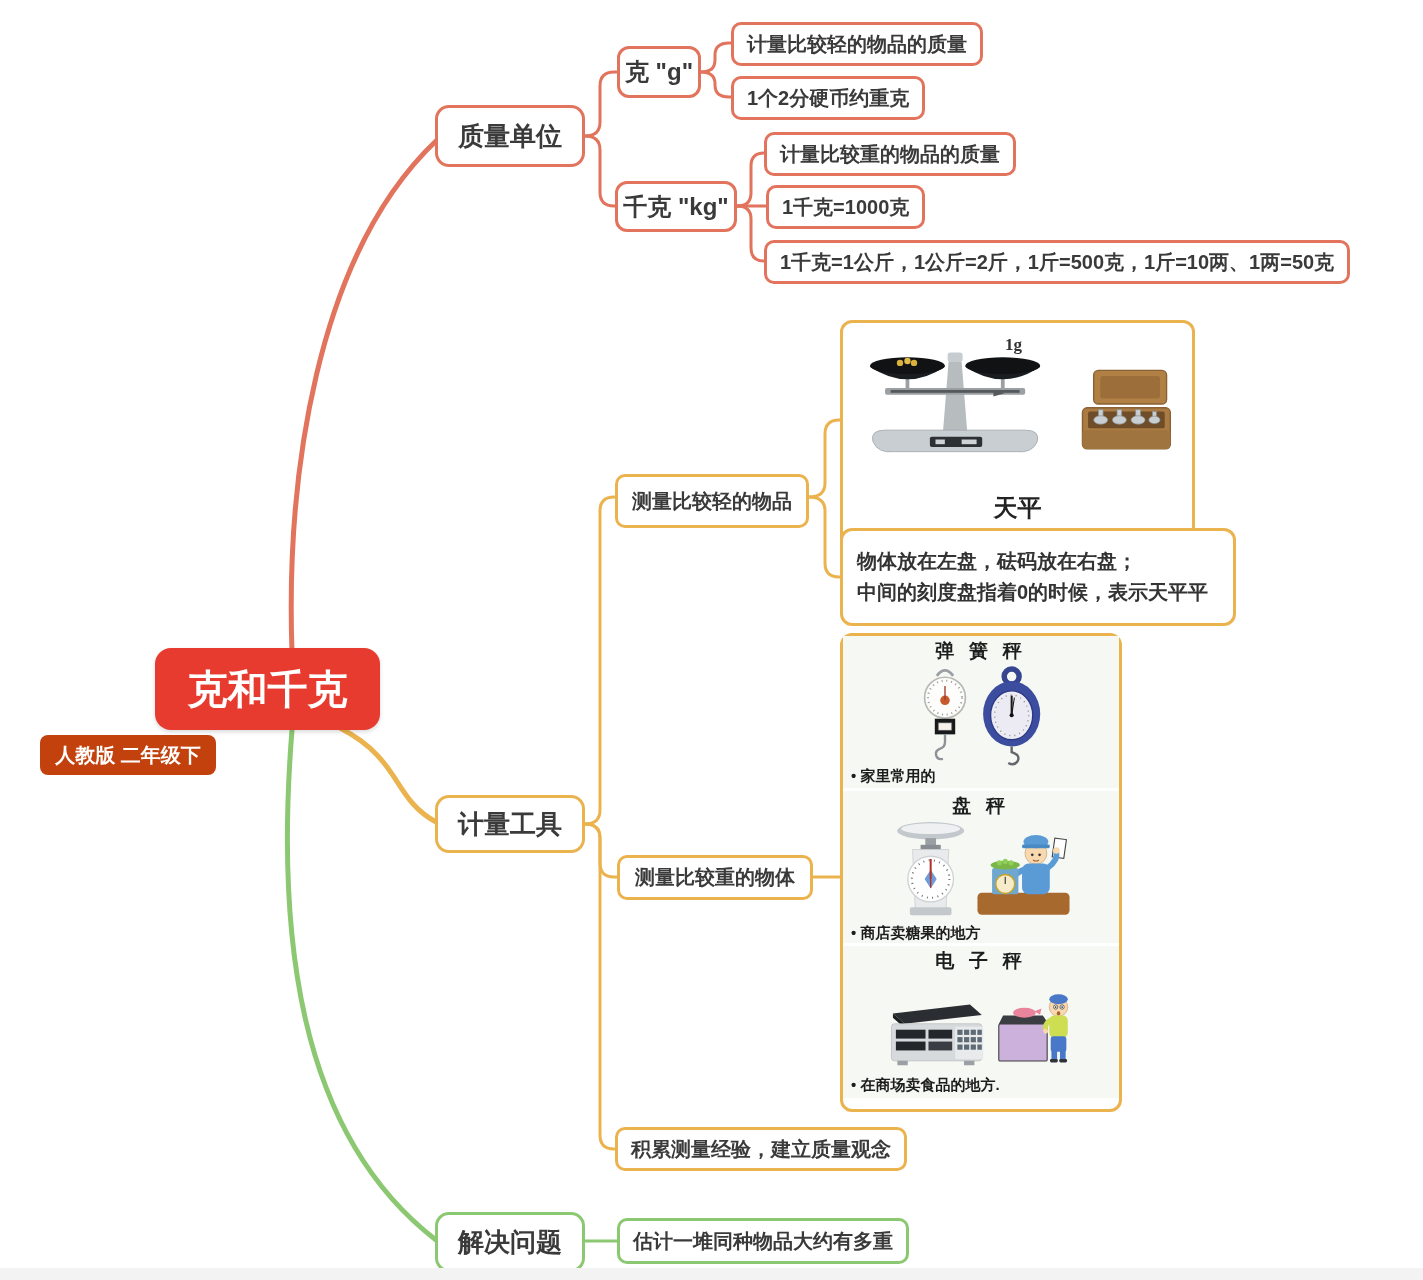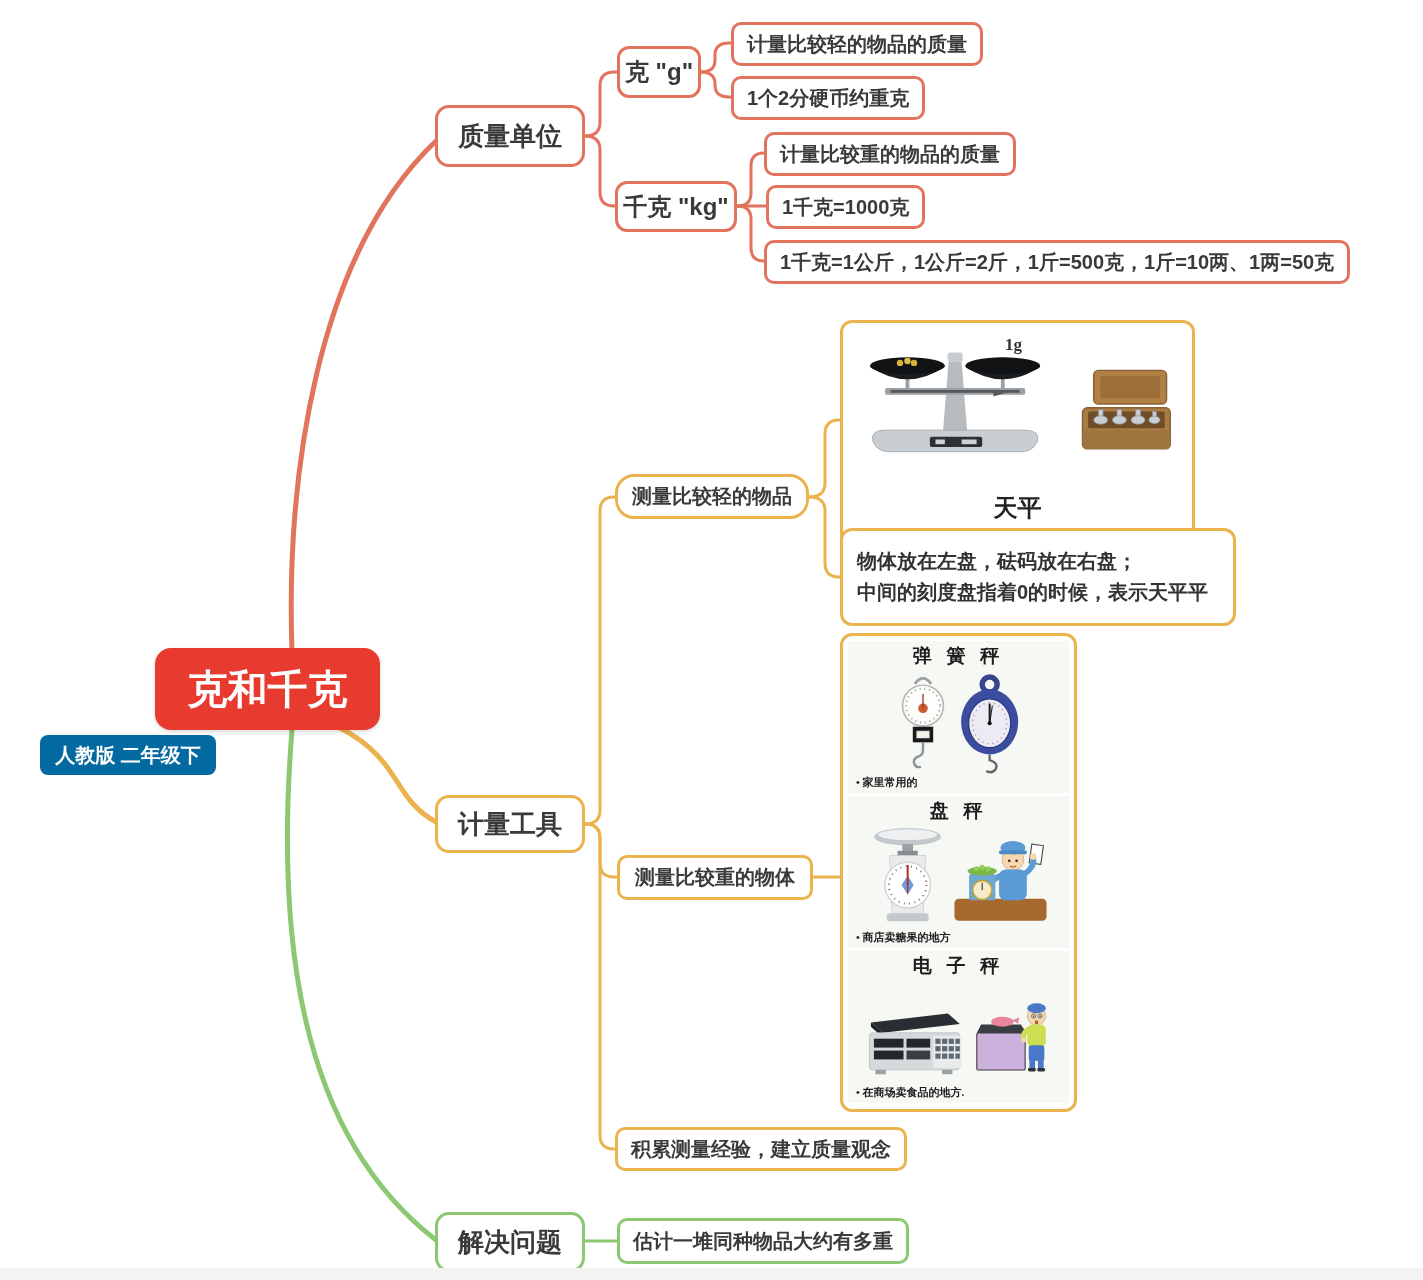--- a/index.html
+++ b/index.html
@@ -17,44 +17,44 @@
   .leaf{border-radius:10px;font-size:20px;font-weight:600;padding:0 13px;height:44px}
   .b1{border-color:#E2735C}
   .b2{border-color:#EBB34E}
   .b3{border-color:#8CC872}
   .central{
     position:absolute;left:155px;top:648px;width:225px;height:82px;background:#E73B30;
     border-radius:16px;display:flex;align-items:center;justify-content:center;
     color:#fff;font-size:40px;font-weight:700;z-index:2;box-shadow:0 2px 4px rgba(0,0,0,.15);
   }
   .subtitle{
-    position:absolute;left:40px;top:735px;width:176px;height:40px;background:#0369a1;
+    position:absolute;left:40px;top:735px;width:176px;height:40px;background:#c2410c;
     border-radius:8px;display:flex;align-items:center;justify-content:center;
     color:#fff;font-size:20px;font-weight:600;z-index:1;
   }
   .panel{
     position:absolute;box-sizing:border-box;background:#fff;border:3px solid #EBB34E;
     border-radius:12px;z-index:1;
   }
   #panel-balance{left:840px;top:320px;width:355px;height:236px;padding:6px 14px 4px}
   #panel-balance .imgrow{display:flex;align-items:flex-end;justify-content:center;gap:22px;height:150px}
   #panel-balance .caption{text-align:center;font-size:24px;font-weight:600;color:#222;margin-top:13px}
   #panel-balance .g-label{position:absolute;left:162px;top:12px;font-family:"Liberation Serif","DejaVu Serif",serif;font-size:17px;font-weight:700;color:#333}
   #panel-note{
     left:840px;top:528px;width:396px;padding:15px 14px;
     font-size:20px;font-weight:600;line-height:31px;color:#333;
   }
-  #panel-scales{left:840px;top:633px;width:237px;height:479px;padding:5px}
+  #panel-scales{left:840px;top:633px;width:282px;height:479px;}
   .sec{background:#f6f8f4;width:100%;box-sizing:border-box;height:152px;margin-bottom:3px;
        display:flex;flex-direction:column;align-items:center;overflow:hidden}
   .sec:last-child{margin-bottom:0}
   .sec-title{font-family:"Liberation Serif","DejaVu Serif",serif;font-size:19px;font-weight:700;
              letter-spacing:5px;color:#1d1d1d;margin:2px 0 1px}
   .sec-imgs{display:flex;gap:6px;align-items:flex-end;justify-content:center;flex:1}
-  .sec-caption{font-family:Liberation Serif, serif;font-size:11px;font-weight:700;
+  .sec-caption{font-family:Liberation Sans, sans-serif;font-size:15px;font-weight:700;
                color:#1d1d1d;align-self:flex-start;margin:0 0 3px 8px}
   .bottombar{position:absolute;left:0;top:1268px;width:1423px;height:12px;background:#f3f3f3;z-index:3}
 </style>
 </head>
 <body>
 
 <svg id="connectors" width="1423" height="1280" viewBox="0 0 1423 1280">
   <g fill="none" stroke-linecap="round">
 
     <path d="M 292,652 C 286,480 315,255 437,140" stroke="#E2735C" stroke-width="5"></path>
@@ -85,21 +85,21 @@
 <div class="node main b1" style="left:435px;top:105px;width:150px;height:62px">质量单位</div>
 <div class="node sub b1" style="left:617px;top:46px;width:84px;height:52px">克  "g"</div>
 <div class="node leaf b1" style="left:731px;top:22px">计量比较轻的物品的质量</div>
 <div class="node leaf b1" style="left:731px;top:76px">1个2分硬币约重克</div>
 <div class="node sub b1" style="left:615px;top:181px;width:122px;height:51px">千克  "kg"</div>
 <div class="node leaf b1" style="left:764px;top:132px">计量比较重的物品的质量</div>
 <div class="node leaf b1" style="left:766px;top:185px">1千克=1000克</div>
 <div class="node leaf b1" style="left:764px;top:240px">1千克=1公斤，1公斤=2斤，1斤=500克，1斤=10两、1两=50克</div>
 
 <div class="node main b2" style="left:435px;top:795px;width:150px;height:58px">计量工具</div>
-<div class="node b2" style="left:615px;top:474px;width:194px;height:45px;border-radius:19px;font-size:20px;font-weight:600">测量比较轻的物品</div>
+<div class="node b2" style="left:615px;top:474px;width:194px;height:54px;border-radius:10px;font-size:20px;font-weight:600">测量比较轻的物品</div>
 <div class="node b2" style="left:617px;top:855px;width:196px;height:45px;border-radius:10px;font-size:20px;font-weight:600">测量比较重的物体</div>
 <div class="node leaf b2" style="left:615px;top:1127px">积累测量经验，建立质量观念</div>
 
 <div class="panel" id="panel-balance">
   <div class="imgrow">
     <svg width="210" height="150" viewBox="0 0 210 150">
       <rect x="97" y="20" width="16" height="10" rx="3" fill="#c7ccd0"></rect>
       <polygon points="98,30 112,30 118,105 92,105" fill="#b7bcbf"></polygon>
       <rect x="30" y="58" width="150" height="7" rx="2" fill="#9aa0a4"></rect>
       <rect x="36" y="60" width="138" height="3" fill="#55595c"></rect>

